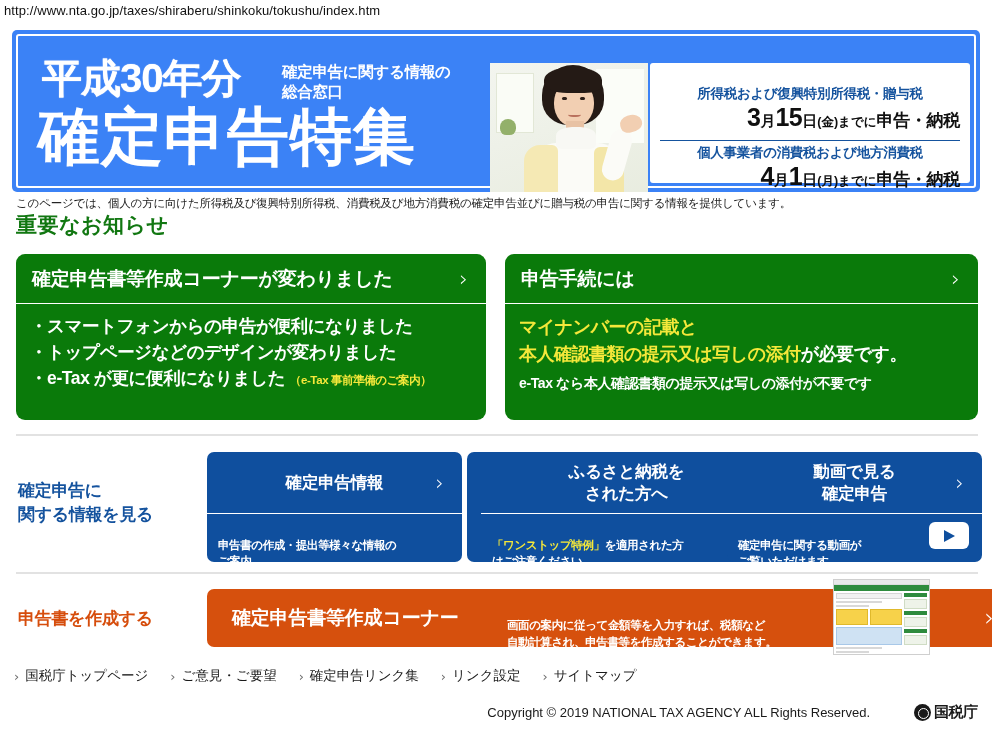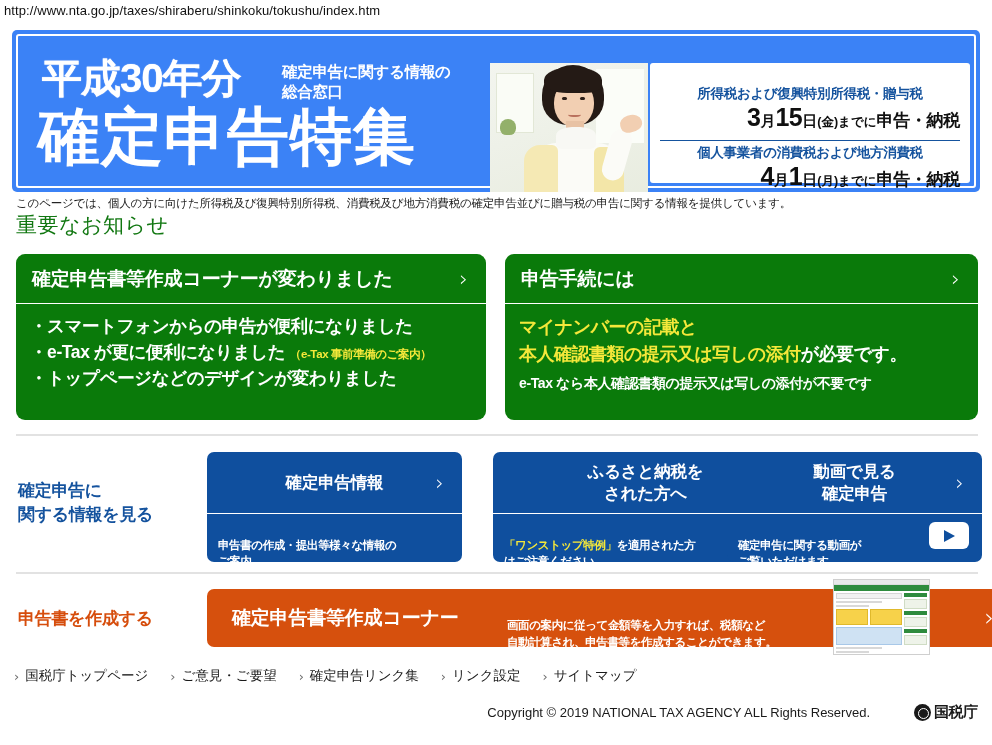--- a/index.html
+++ b/index.html
@@ -246,21 +246,21 @@
     letter-spacing: -0.2px;
     white-space: nowrap;
   }
 
   
   .sec-heading {
     position: absolute;
     left: 16px;
     top: 211px;
     font-size: 21px;
-    font-weight: normal;
+    font-weight: bold;
     color: #117711;
     letter-spacing: 0.5px;
   }
 
   
   .notice {
     position: absolute;
     top: 254px;
     height: 166px;
     background: #0a7a0a;
@@ -348,21 +348,21 @@
 
   .card {
     position: absolute;
     top: 452px;
     height: 110px;
     background: #0f4f9e;
     border-radius: 7px;
     overflow: hidden;
   }
   .card.c1 { left: 207px; width: 255px; }
-  .card.c2 { left: 493px; width: 305px; }
+  .card.c2 { left: 467px; width: 305px; padding-left: 14px; }
   .card.c3 { left: 727px; width: 255px; }
 
   .card-head {
     height: 62px;
     display: flex;
     align-items: center;
     justify-content: center;
     position: relative;
     border-bottom: 1.5px solid #ffffff;
   }
@@ -603,23 +603,23 @@
 
 <div class="sec-heading">重要なお知らせ</div>
 
 <div class="notice left">
   <div class="notice-head">
     <span class="notice-head-txt">確定申告書等作成コーナーが変わりました</span>
     <span class="chev">›</span>
   </div>
   <div class="notice-body">
     <div class="nb-line">・スマートフォンからの申告が便利になりました</div>
+    <div class="nb-line">・トップページなどのデザインが変わりました</div>
     <div class="nb-line"><span>・e-Tax が更に便利になりました</span>
       <span class="nb-note">（e-Tax 事前準備のご案内）</span></div>
-    <div class="nb-line">・トップページなどのデザインが変わりました</div>
   </div>
 </div>
 
 <div class="notice right">
   <div class="notice-head">
     <span class="notice-head-txt">申告手続には</span>
     <span class="chev">›</span>
   </div>
   <div class="notice-body">
     <div class="nb-yellow">マイナンバーの記載と</div>

